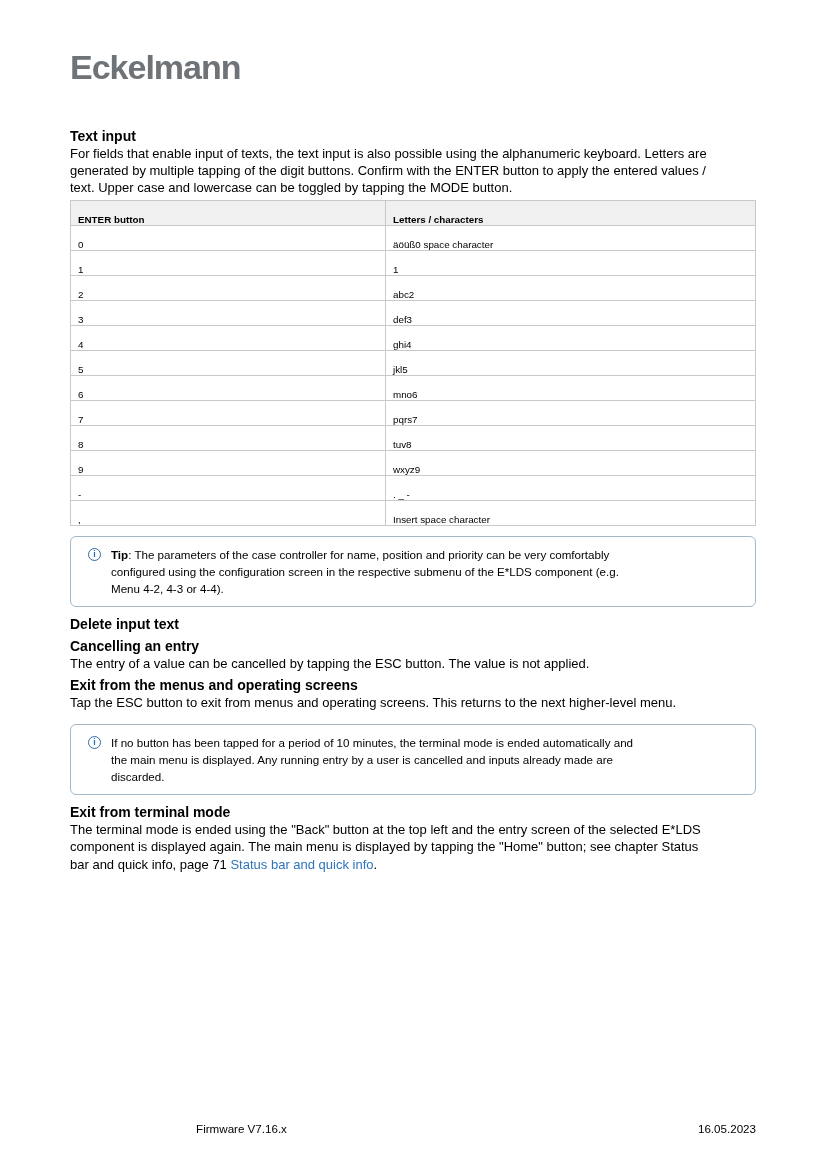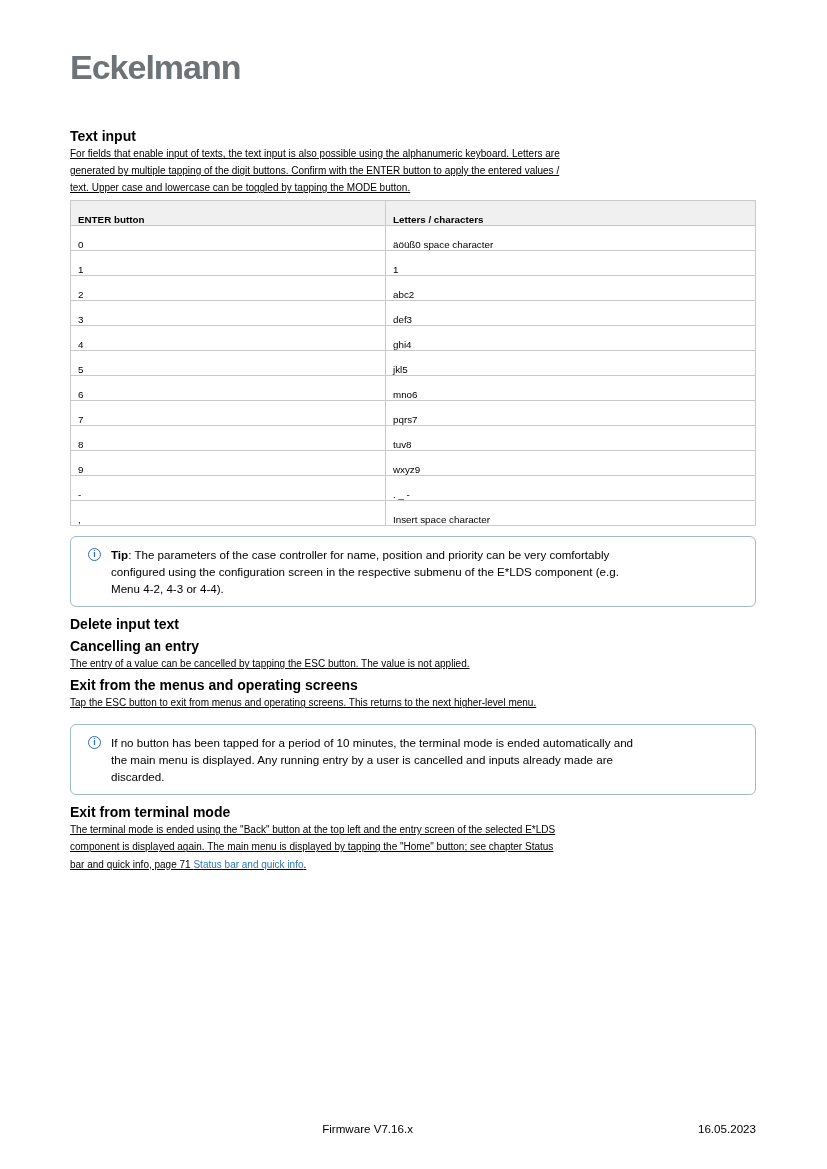--- a/index.html
+++ b/index.html
@@ -18,23 +18,22 @@
     letter-spacing:-1px;
   }
   .content { margin:0 71px 0 70px; }
   h2.sec {
     font-size:14px; font-weight:bold; line-height:17px;
     margin-top:5px;
   }
   h2.first { margin-top:42px; }
   h2.roomy { margin-top:9px; }
   p.body {
-    font-size:10px; line-height:17.2px;
+    font-size:13px; line-height:17.2px;
     white-space:pre;
-    text-decoration:underline;
   }
   table.keys {
     border-collapse:collapse; width:100%;
     margin-top:3px;
     font-size:9.8px;
   }
   table.keys th, table.keys td {
     border:1px solid #c9c9c9;
     text-align:left; vertical-align:middle;
     padding:13px 6px 0 7px;
@@ -65,21 +64,21 @@
     white-space:pre;
   }
   .link { color:#2e74bc; text-decoration:none; cursor:pointer; }
   .mt12 { margin-top:12px; }
   footer {
     position:absolute; top:1120px; left:70px; right:71px;
     display:flex;
     font-size:11.6px; line-height:17px;
   }
   footer span { flex:1 1 0; }
-  .f-left { text-align:right; }
+  .f-left { text-align:center; }
   .f-center { text-align:right; }
   .f-right { text-align:right; }
 </style>
 </head>
 <body>
 
 <div class="logo">Eckelmann</div>
 
 <main class="content">
 

